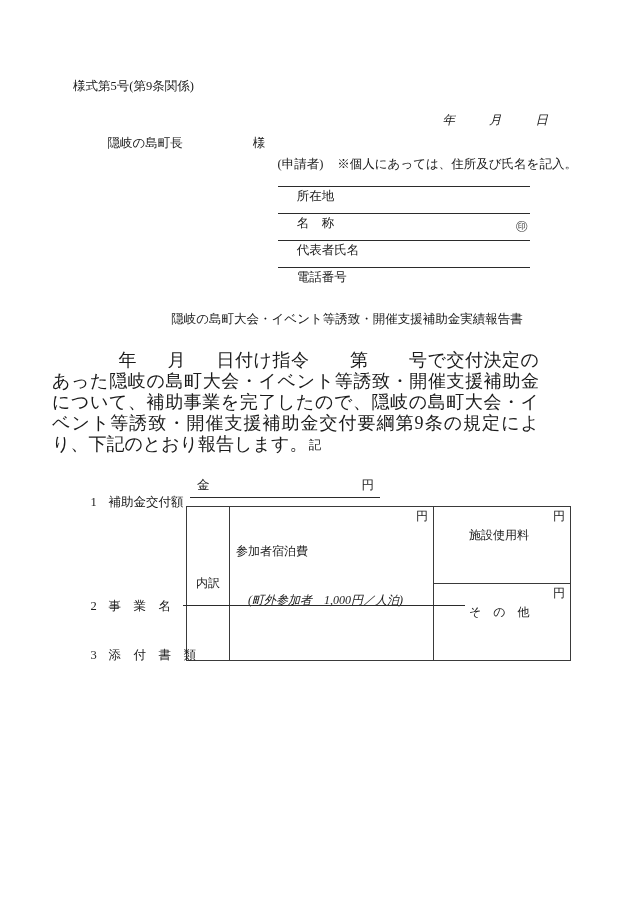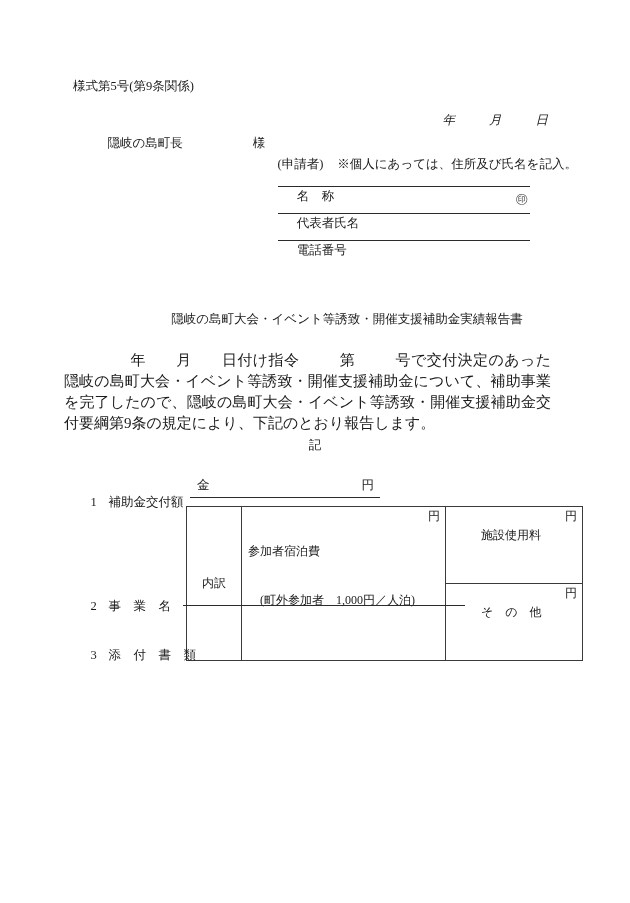--- a/index.html
+++ b/index.html
@@ -61,24 +61,24 @@
     left: 0; top: 311px;
     width: 630px;
     font-size: 12.5px;
     text-align: center;
     margin-left: 32px;
   }
 
   
   .body-para {
     position: absolute;
-    left: 64px;
+    left: 52px;
     top: 350px;
     width: 487px;
-    font-size: 15px;
+    font-size: 18px;
     line-height: 21px;
     text-align: justify;
   }
   .body-para .blank-lg { display: inline-block; width: 66px; }
   .body-para .blank-md { display: inline-block; width: 30px; }
   .body-para .blank-sm { display: inline-block; width: 40px; }
   .body-para .blank-xs { display: inline-block; width: 30px; }
 
   
   .ki-mark {
@@ -107,37 +107,37 @@
   
   .breakdown {
     position: absolute;
     left: 186px;
     top: 506px;
     border-collapse: collapse;
     font-size: 12px;
   }
   .breakdown td {
     border: 1px solid #3a3a3a;
-    padding: 12px;
+    padding: 6px;
     vertical-align: middle;
     white-space: pre;
   }
   .cell-uchiwake {
     width: 30px;
     text-align: center;
     font-size: 12px;
   }
   .cell-lodging {
     width: 193px;
     position: relative;
     height: 38px;
     padding: 0 4px 0 6px !important;
   }
   .cell-lodging .l1 { display: block; line-height: 19px; }
-  .cell-lodging .l2 { display: block; line-height: 19px; padding-left: 12px; }
+  .cell-lodging .l2 { display: block; line-height: 19px; padding-left: 12px; font-style: italic; }
   .cell-lodging .yen-top {
     position: absolute;
     right: 5px;
     top: 0;
     line-height: 19px;
   }
   .cell-right {
     width: 126px;
     height: 19px;
     position: relative;
@@ -190,20 +190,23 @@
 
   <div class="abs t applicant-note">
     <span>(申請者)</span><span class="gap"></span><span>※個人にあっては、住所及び氏名を記入。</span>
   </div>
 
   <div class="abs t addressee">
     <span>隠岐の島町長</span><span class="sama">様</span>
   </div>
 
   <div class="fields">
+    <div class="field-row">
+      <span>所在地</span>
+    </div>
     <div class="field-row">
       <span>名　称</span>
     </div>
     <div class="field-row">
       <span>代表者氏名</span>
       <span class="seal">㊞</span>
     </div>
     <div class="field-row">
       <span>電話番号</span>
     </div>

